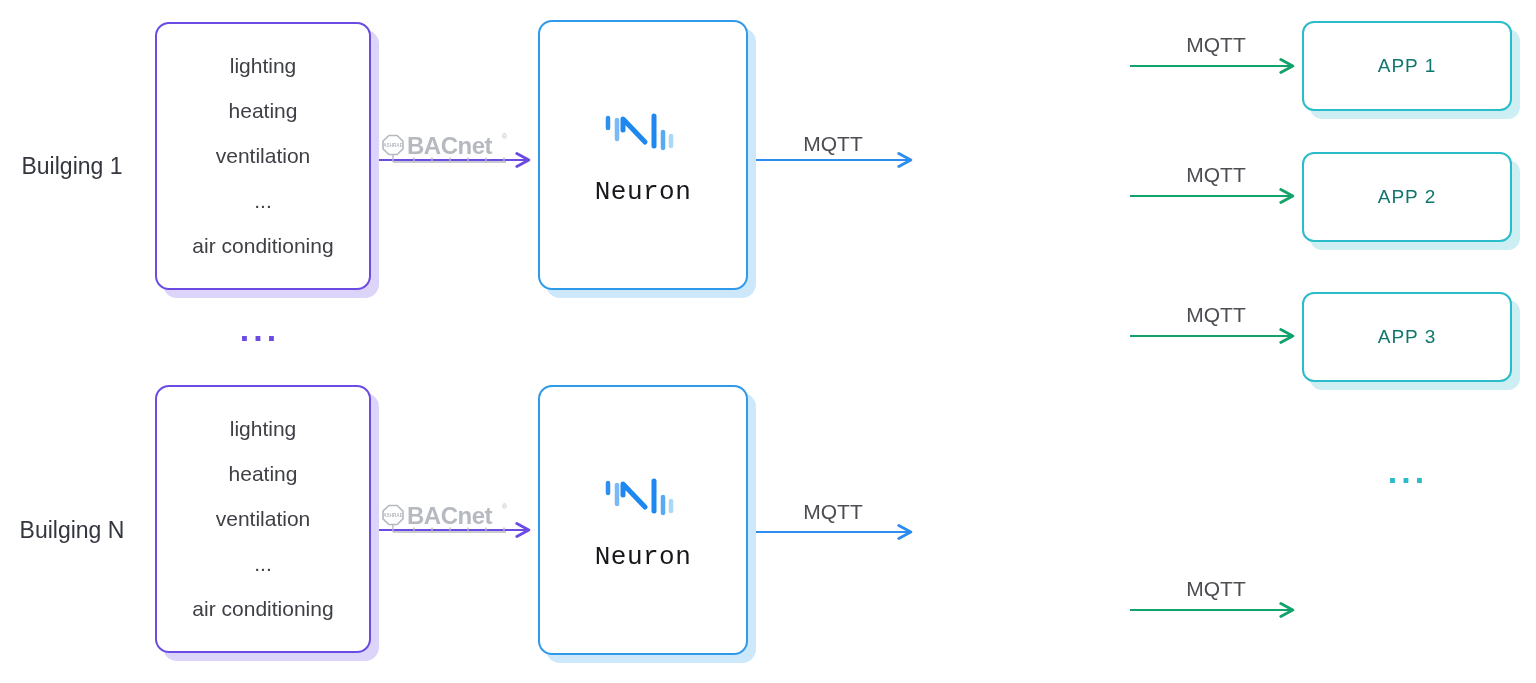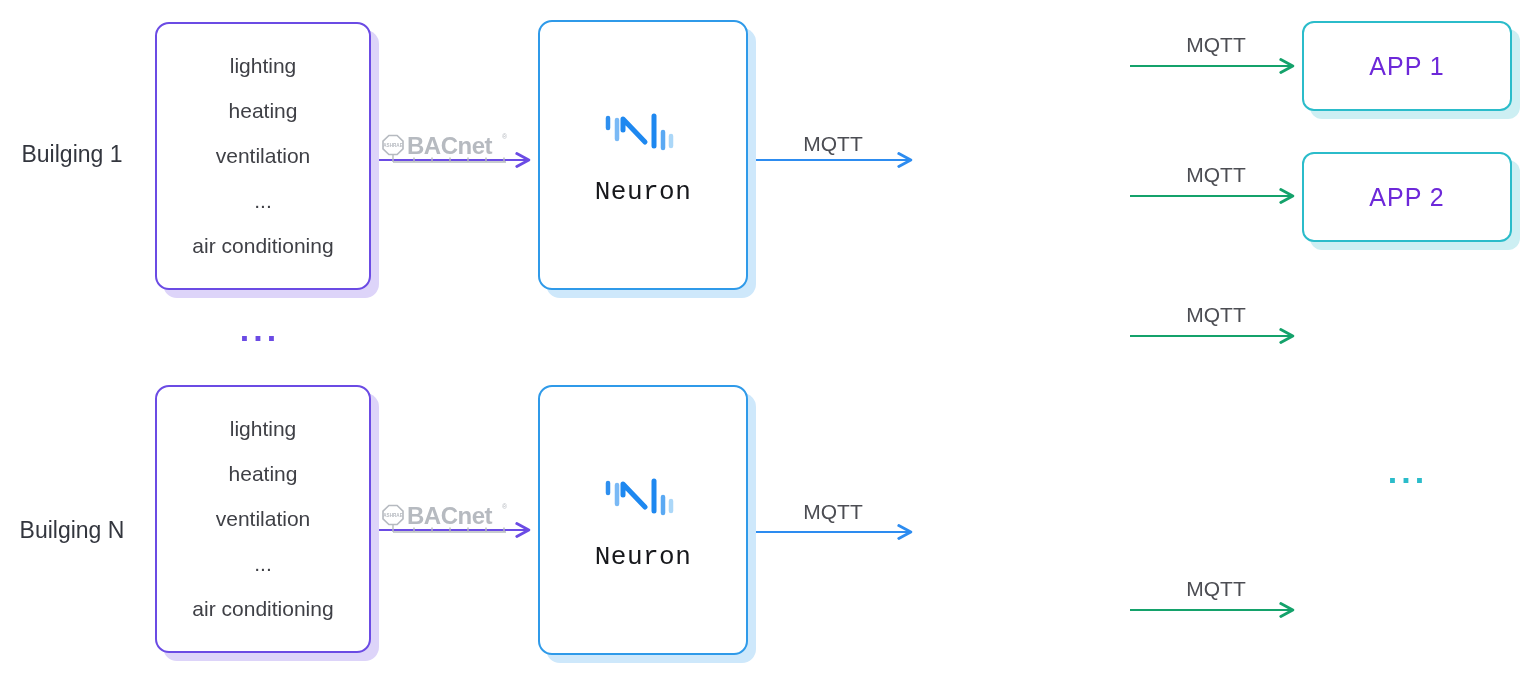--- a/index.html
+++ b/index.html
@@ -45,26 +45,26 @@
   .emqx-box{
     left:920px;top:20px;width:210px;height:630px;border:2px solid var(--green);
     box-shadow:8px 8px 0 var(--green-shadow);gap:14px;
   }
   .emqx-label{font-size:27px;letter-spacing:1px;}
   .app-box{
     left:1302px;width:210px;height:90px;border:2px solid var(--teal);
     border-radius:12px;box-shadow:8px 8px 0 var(--teal-shadow);
   }
   .app1{top:21px}.app2{top:152px}.app3{top:292px}.appn{top:565px}
-  .app-label{font-size:25px;color:#6d28d9;letter-spacing:1px;}
+  .app-label{font-size:19px;color:#0f766e;letter-spacing:1px;}
   .side-label{
     position:absolute;left:6px;width:132px;text-align:center;z-index:2;
     font-size:23px;font-weight:500;color:var(--text-dark);
   }
-  .sl1{top:141px}.sl2{top:517px}
+  .sl1{top:153px}.sl2{top:517px}
   .mqtt-label{
     position:absolute;width:90px;text-align:center;z-index:2;
     font-size:21px;color:var(--text-gray);
   }
   .ml-blue1{left:788px;top:132px}
   .ml-blue2{left:788px;top:500px}
   .ml-g1{left:1171px;top:33px}
   .ml-g2{left:1171px;top:163px}
   .ml-g3{left:1171px;top:303px}
   .ml-g4{left:1171px;top:577px}
@@ -183,15 +183,18 @@
   <div class="mqtt-label ml-g2">MQTT</div>
   <div class="mqtt-label ml-g3">MQTT</div>
   <div class="mqtt-label ml-g4">MQTT</div>
 
   <div class="node app-box app1">
     <div class="app-label">APP 1</div>
   </div>
   <div class="node app-box app2">
     <div class="app-label">APP 2</div>
   </div>
+  <div class="node app-box app3">
+    <div class="app-label">APP 3</div>
+  </div>
   <div class="dots dots-teal">...</div>
 
 </div>
 
 </body></html>

